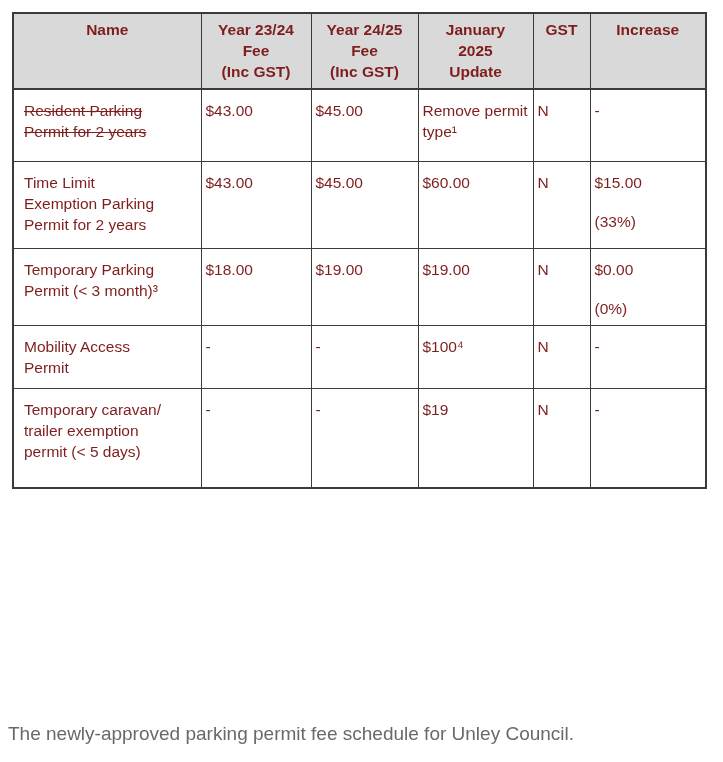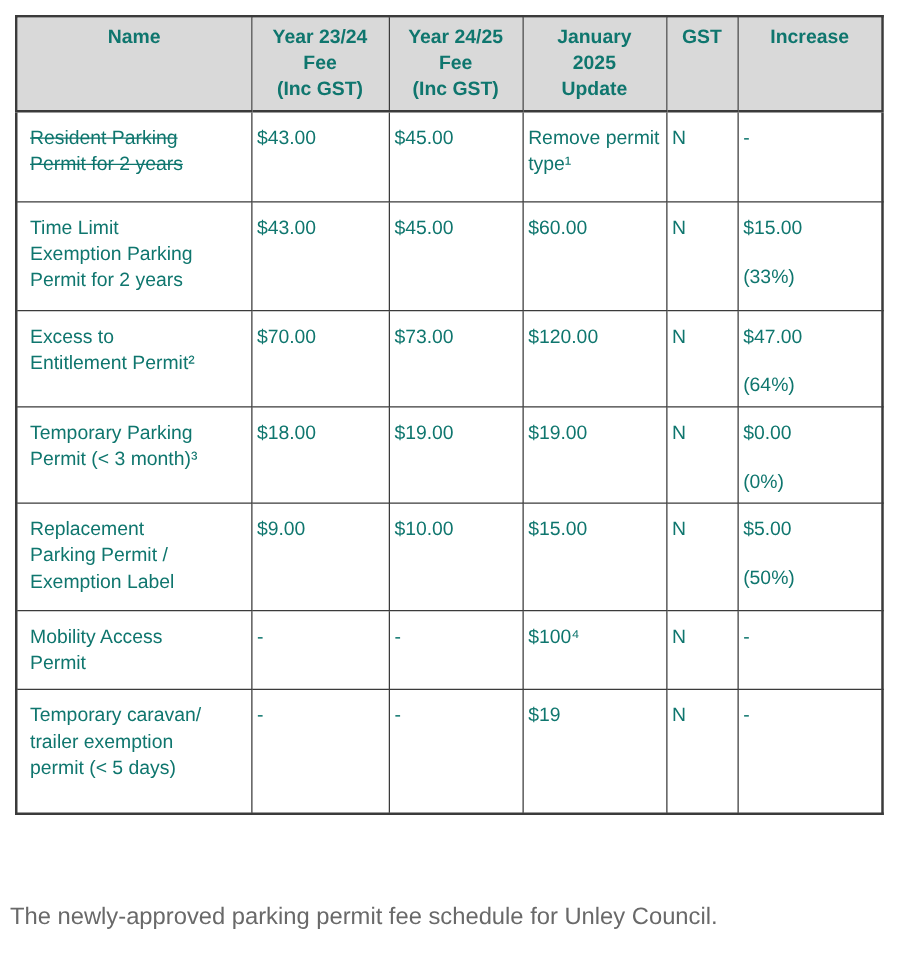--- a/index.html
+++ b/index.html
@@ -20,21 +20,21 @@
     top: 12px;
     width: 697px;
     height: 704px;
     overflow: hidden;
   }
   table.fee-table {
     border-collapse: collapse;
     table-layout: fixed;
     width: 693px;
     border: 2px solid #3b3b3b;
-    color: #0f766e;
+    color: #7f1d1d;
   }
   th, td {
     border: 1px solid #3b3b3b;
     vertical-align: top;
     font-size: 15.5px;
     line-height: 21px;
     overflow: hidden;
   }
   th {
     background: #d9d9d9;
@@ -117,51 +117,29 @@
         <td class="name-cell"><span>Time Limit Exemption Parking Permit for 2 years</span></td>
         <td>$43.00</td>
         <td>$45.00</td>
         <td>$60.00</td>
         <td>N</td>
         <td>
           <div>$15.00</div>
           <div class="pct">(33%)</div>
         </td>
       </tr>
-      <tr class="r3">
-        <td class="name-cell"><span>Excess to Entitlement Permit²</span></td>
-        <td>$70.00</td>
-        <td>$73.00</td>
-        <td>$120.00</td>
-        <td>N</td>
-        <td>
-          <div>$47.00</div>
-          <div class="pct">(64%)</div>
-        </td>
-      </tr>
       <tr class="r4">
         <td class="name-cell"><span>Temporary Parking Permit (&lt; 3 month)³</span></td>
         <td>$18.00</td>
         <td>$19.00</td>
         <td>$19.00</td>
         <td>N</td>
         <td>
           <div>$0.00</div>
           <div class="pct">(0%)</div>
-        </td>
-      </tr>
-      <tr class="r5">
-        <td class="name-cell"><span>Replacement Parking Permit / Exemption Label</span></td>
-        <td>$9.00</td>
-        <td>$10.00</td>
-        <td>$15.00</td>
-        <td>N</td>
-        <td>
-          <div>$5.00</div>
-          <div class="pct">(50%)</div>
         </td>
       </tr>
       <tr class="r6 bold-row">
         <td class="name-cell"><span>Mobility Access Permit</span></td>
         <td>-</td>
         <td>-</td>
         <td>$100⁴</td>
         <td>N</td>
         <td>
           <div>-</div>

